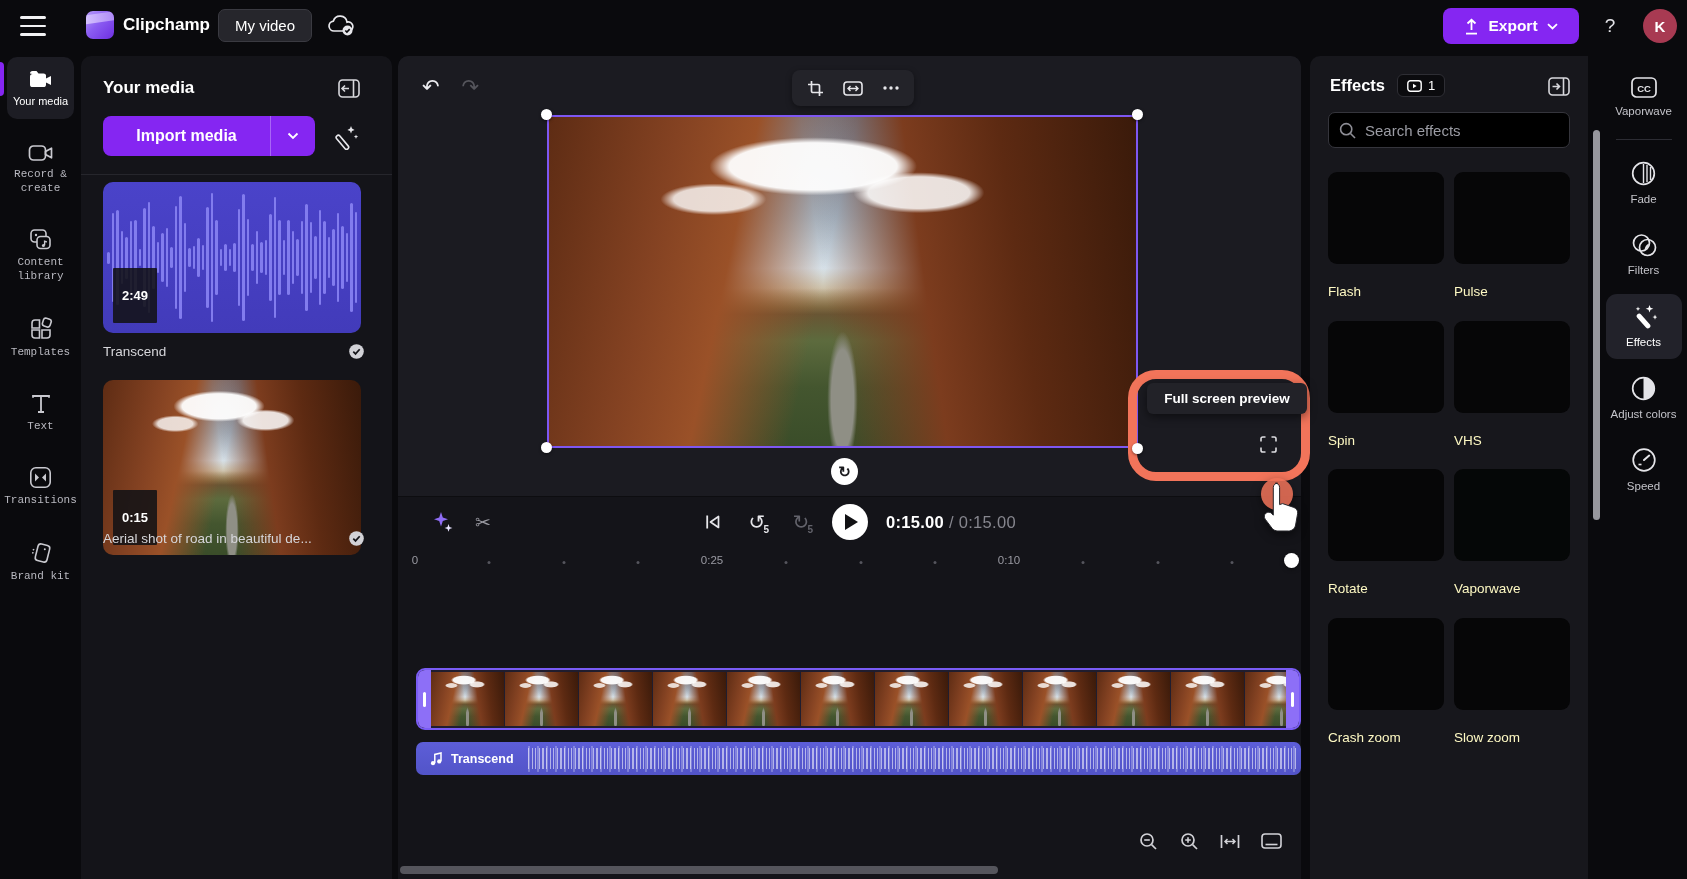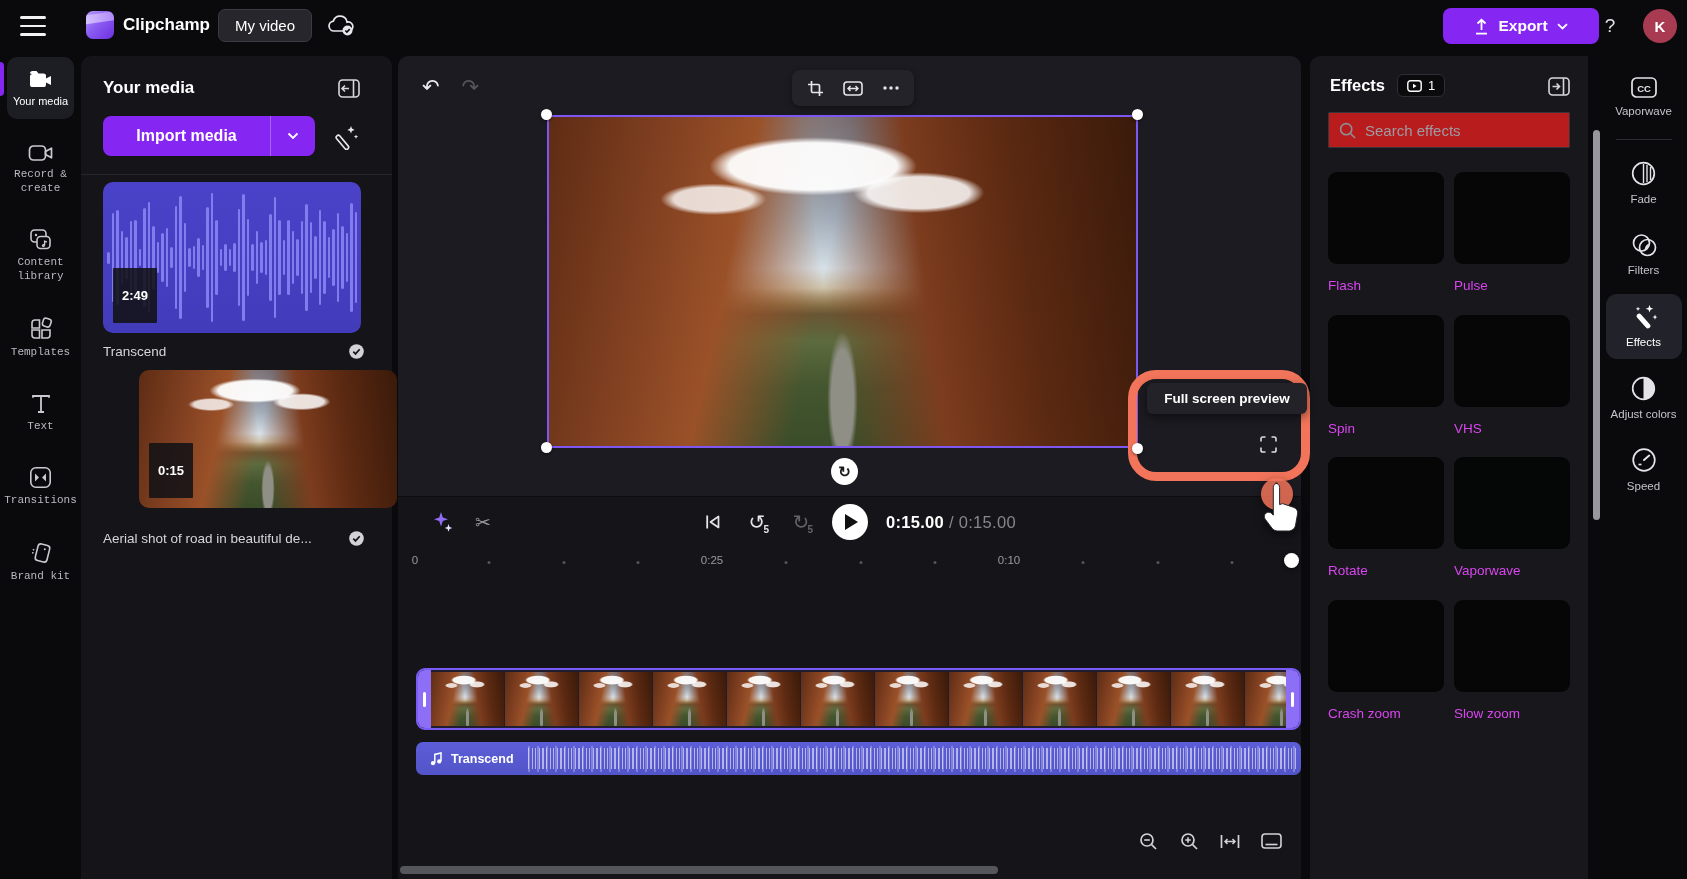--- a/index.html
+++ b/index.html
@@ -9,21 +9,21 @@
 
   
   #topbar { position:absolute; left:0; top:0; width:1687px; height:52px; background:#0a0a0d; }
   .hamburger { position:absolute; left:16px; top:14px; width:34px; height:24px; display:flex; flex-direction:column; justify-content:space-between; padding:2px 4px; cursor:pointer; }
   .hamburger span { display:block; height:2.6px; background:#f2f2f4; border-radius:2px; }
   .logo { position:absolute; left:86px; top:11px; width:28px; height:28px; border-radius:7px; background:linear-gradient(135deg,#b79bfa 0%,#8b5cf2 45%,#6d2fe0 100%); overflow:hidden; }
   .logo:before { content:""; position:absolute; left:-4px; top:2px; width:40px; height:9px; background:linear-gradient(90deg,#d9c8ff,#a47cf5); transform:rotate(-8deg); border-radius:2px; }
   .app-name { position:absolute; left:123px; top:15px; font-size:17px; font-weight:bold; color:#fff; }
   .project-btn { position:absolute; left:218px; top:9px; height:33px; padding:0 16px; background:#26262c; border:1px solid #3a3a41; border-radius:7px; display:flex; align-items:center; font-size:15px; color:#fff; cursor:pointer; }
   .cloud-wrap { position:absolute; left:326px; top:13px; width:30px; height:26px; cursor:pointer; }
-  .export-btn { position:absolute; left:1443px; top:8px; width:156px; height:36px; background:#8526f2; border-radius:8px; display:flex; align-items:center; justify-content:center; gap:9px; cursor:pointer; }
+  .export-btn { position:absolute; left:1443px; top:8px; width:136px; height:36px; background:#8526f2; border-radius:8px; display:flex; align-items:center; justify-content:center; gap:9px; cursor:pointer; }
   .export-btn .lbl { font-size:15.5px; font-weight:bold; color:#fff; }
   .help-btn { position:absolute; left:1596px; top:12px; width:28px; height:28px; display:flex; align-items:center; justify-content:center; font-size:19px; color:#e4e4e8; cursor:pointer; }
   .avatar { position:absolute; left:1643px; top:9px; width:34px; height:34px; border-radius:50%; background:#a83a52; display:flex; align-items:center; justify-content:center; font-size:15px; font-weight:bold; color:#fff; cursor:pointer; }
 
   
   #rail { position:absolute; left:0; top:52px; width:81px; bottom:0; background:#0a0a0d; }
   .rail-accent { position:absolute; left:0; top:10px; width:4px; height:34px; background:#8526f2; border-radius:0 4px 4px 0; }
   .rail-item { width:81px; display:flex; flex-direction:column; align-items:center; gap:5px; padding:10px 2px; cursor:pointer; }
   .rail-item .rlabel { font-size:11px; color:#b9b9c0; text-align:center; line-height:1.25; }
   .rail-item.active { width:67px; margin:5px 7px 14px 7px; background:#1d1d24; border-radius:10px; padding:12px 2px 10px; }
@@ -34,21 +34,21 @@
   #media-panel { position:absolute; left:81px; top:56px; width:311px; bottom:0; background:#141419; border-radius:10px 10px 0 0; }
   .mp-title { position:absolute; left:22px; top:22px; font-size:17px; font-weight:bold; color:#fff; }
   .mp-collapse { position:absolute; right:28px; top:18px; width:30px; height:28px; display:flex; align-items:center; justify-content:center; cursor:pointer; }
   .import-btn { position:absolute; left:22px; top:60px; width:212px; height:40px; display:flex; border-radius:8px; overflow:hidden; cursor:pointer; }
   .import-main { flex:1; background:#8526f2; color:#fff; font-size:16px; font-weight:bold; display:flex; align-items:center; justify-content:center; }
   .import-caret { width:45px; background:#8526f2; border-left:1px solid #a866f6; display:flex; align-items:center; justify-content:center; color:#fff; font-size:13px; }
   .mp-wand { position:absolute; left:248px; top:66px; width:32px; height:30px; display:flex; align-items:center; justify-content:center; cursor:pointer; }
   .mp-divider { position:absolute; left:0; right:0; top:118px; height:1px; background:#26262c; }
   .media-card { position:absolute; left:22px; width:258px; border-radius:10px; overflow:hidden; cursor:pointer; }
   .media-card.audio { top:126px; height:151px; background:linear-gradient(180deg,#4a43c9 0%,#423bba 100%); }
-  .media-card.video { top:314px; height:138px;margin-left:36px; }
+  .media-card.video { top:324px; height:175px; }
   .dur-badge { position:absolute; left:10px; bottom:10px; background:rgba(18,18,22,.88); border-radius:1px; padding:20px 9px; font-size:13px; font-weight:bold; color:#fff; }
   .media-label-row { position:absolute; left:22px; width:262px; display:flex; align-items:center; justify-content:space-between; }
   .media-label-row .mname { font-size:13.5px; color:#d6d6da; white-space:nowrap; overflow:hidden; max-width:236px; }
   #wave-bars { position:absolute; inset:0; display:flex; align-items:center; gap:2px; padding:0 4px; }
   #wave-bars i { display:block; width:2.6px; border-radius:2px; background:#867ff0; opacity:.95; }
 
   
   #center { position:absolute; left:398px; top:56px; width:903px; bottom:0; background:#141419; border-radius:10px 10px 0 0; overflow:hidden; }
   #preview-box { position:absolute; left:0; top:0; right:0; height:441px; background:#1b1b21; border-bottom:1px solid #0d0d10; border-radius:10px 10px 0 0; }
   .undo-redo { position:absolute; left:24px; top:20px; display:flex; gap:22px; font-size:21px; }
@@ -116,27 +116,27 @@
   #fs-btn { position:absolute; left:1252px; top:428px; width:32px; height:32px; border-radius:7px; display:flex; align-items:center; justify-content:center; cursor:pointer; z-index:21; }
   #sel-handle-br { left:1132px; top:443px; position:absolute; z-index:22; }
   #hand-cursor { position:absolute; left:1255px; top:478px; z-index:23; filter:drop-shadow(0 3px 5px rgba(0,0,0,.5)); }
 
   
   #effects-panel { position:absolute; left:1310px; top:56px; width:278px; bottom:0; background:#17171c; border-radius:10px 0 0 0; }
   .fx-header { position:absolute; left:20px; top:18px; display:flex; align-items:center; gap:12px; }
   .fx-title { font-size:16.5px; font-weight:bold; color:#fff; }
   .fx-badge { display:flex; align-items:center; gap:6px; background:#0b0b0e; border:1px solid #2e2e34; border-radius:6px; padding:3px 9px; font-size:13px; color:#fff; }
   .fx-collapse { position:absolute; right:14px; top:16px; width:30px; height:28px; display:flex; align-items:center; justify-content:center; cursor:pointer; }
-  .fx-search { position:absolute; left:18px; top:56px; width:242px; height:36px; background:#b91c1c; border:1px solid #35353c; border-radius:1px; display:flex; align-items:center; padding:12px 10px; gap:9px; }
+  .fx-search { position:absolute; left:18px; top:56px; width:242px; height:36px; background:#000000; border:1px solid #35353c; border-radius:7px; display:flex; align-items:center; padding:12px 10px; gap:9px; }
   .fx-search input { background:transparent; border:none; outline:none; color:#e8e8ec; font-size:15px; width:180px; font-family:inherit; }
   .fx-search input::placeholder { color:#9b9ca4; }
   #fx-grid { position:absolute; left:18px; top:116px; width:242px; display:grid; grid-template-columns:116px 116px; column-gap:10px; row-gap:20px; }
   .fx-tile { cursor:pointer; }
   .fx-thumb { width:116px; height:92px; border-radius:9px; background:#060607; position:relative; overflow:hidden; }
-  .fx-label { margin-top:13px; font-size:13.5px; color:#d946ef; line-height:1.3; }
+  .fx-label { margin-top:19px; font-size:13.5px; color:#fef9c3; line-height:1.3; }
   .fx-tile.sel { background:#8526f2; border-radius:11px; overflow:hidden; }
   .fx-tile.sel .fx-thumb { width:116px; height:92px; border:3px solid #8526f2; border-bottom:none; border-radius:11px 11px 0 0; }
   .fx-tile.sel .fx-label { margin:0; padding:4px 9px 7px; color:#fff; }
   .none-glyph { position:absolute; left:50%; top:50%; transform:translate(-50%,-50%); }
   #fx-scrollbar { position:absolute; left:1593px; top:130px; width:7px; height:390px; background:#97979d; border-radius:4px; cursor:grab; }
 
   
   #right-toolbar { position:absolute; left:1600px; top:56px; width:87px; bottom:0; background:#0a0a0d; display:flex; flex-direction:column; align-items:center; padding-top:12px; }
   .rt-item { width:76px; display:flex; flex-direction:column; align-items:center; gap:6px; padding:9px 2px; margin-bottom:8px; cursor:pointer; position:relative; }
   .rt-item .rtlabel { font-size:11.5px; color:#c4c4ca; text-align:center; line-height:1.25; }

